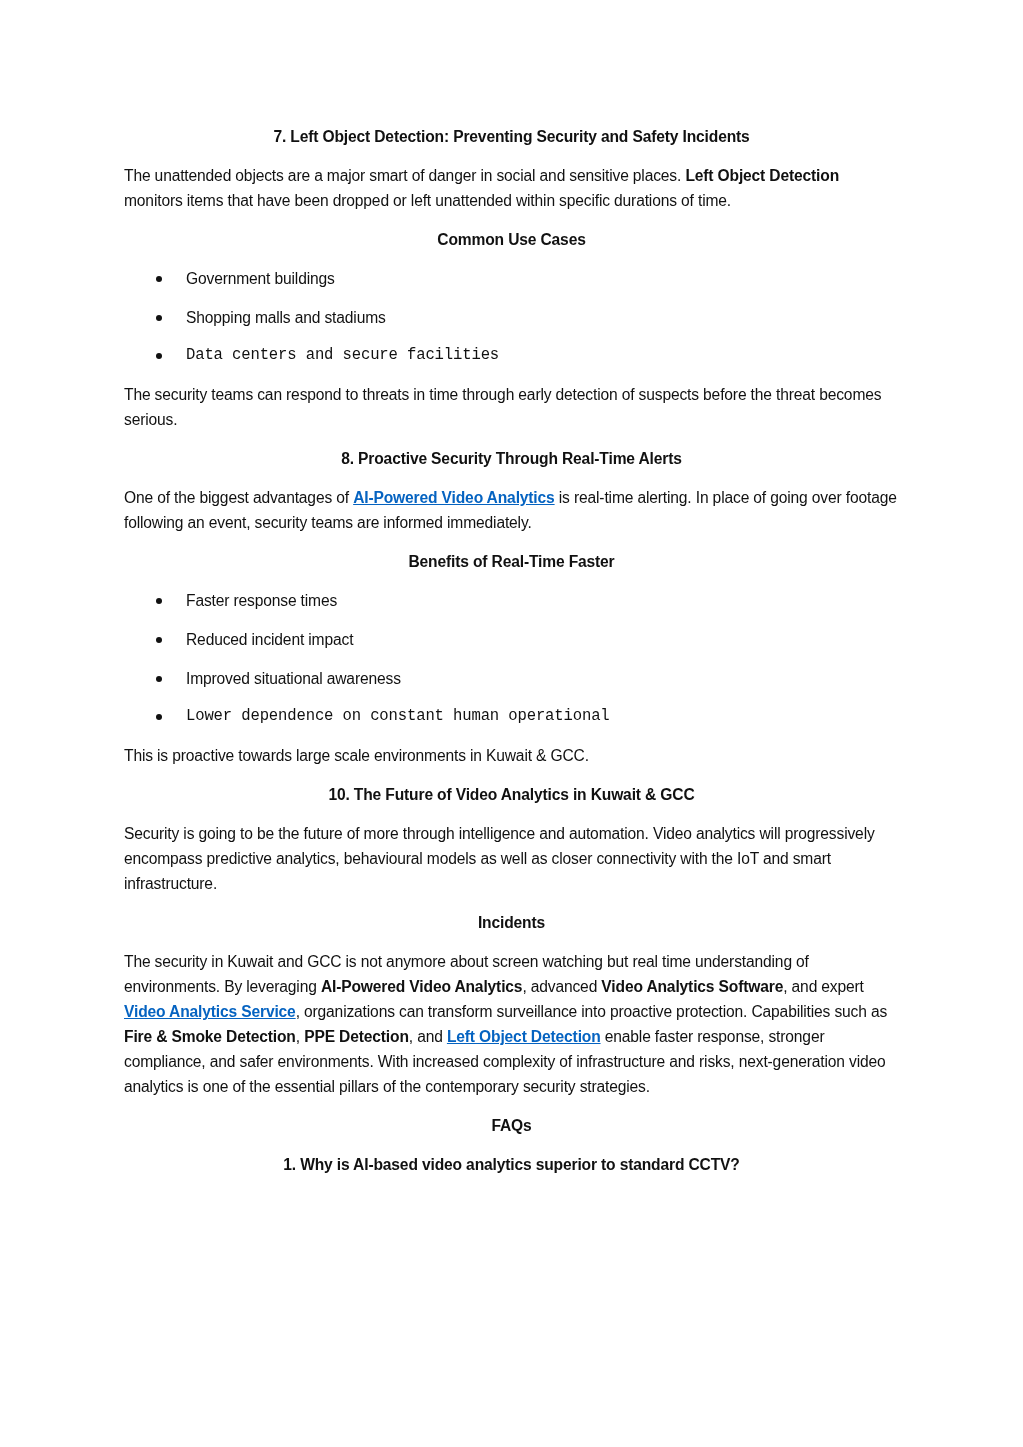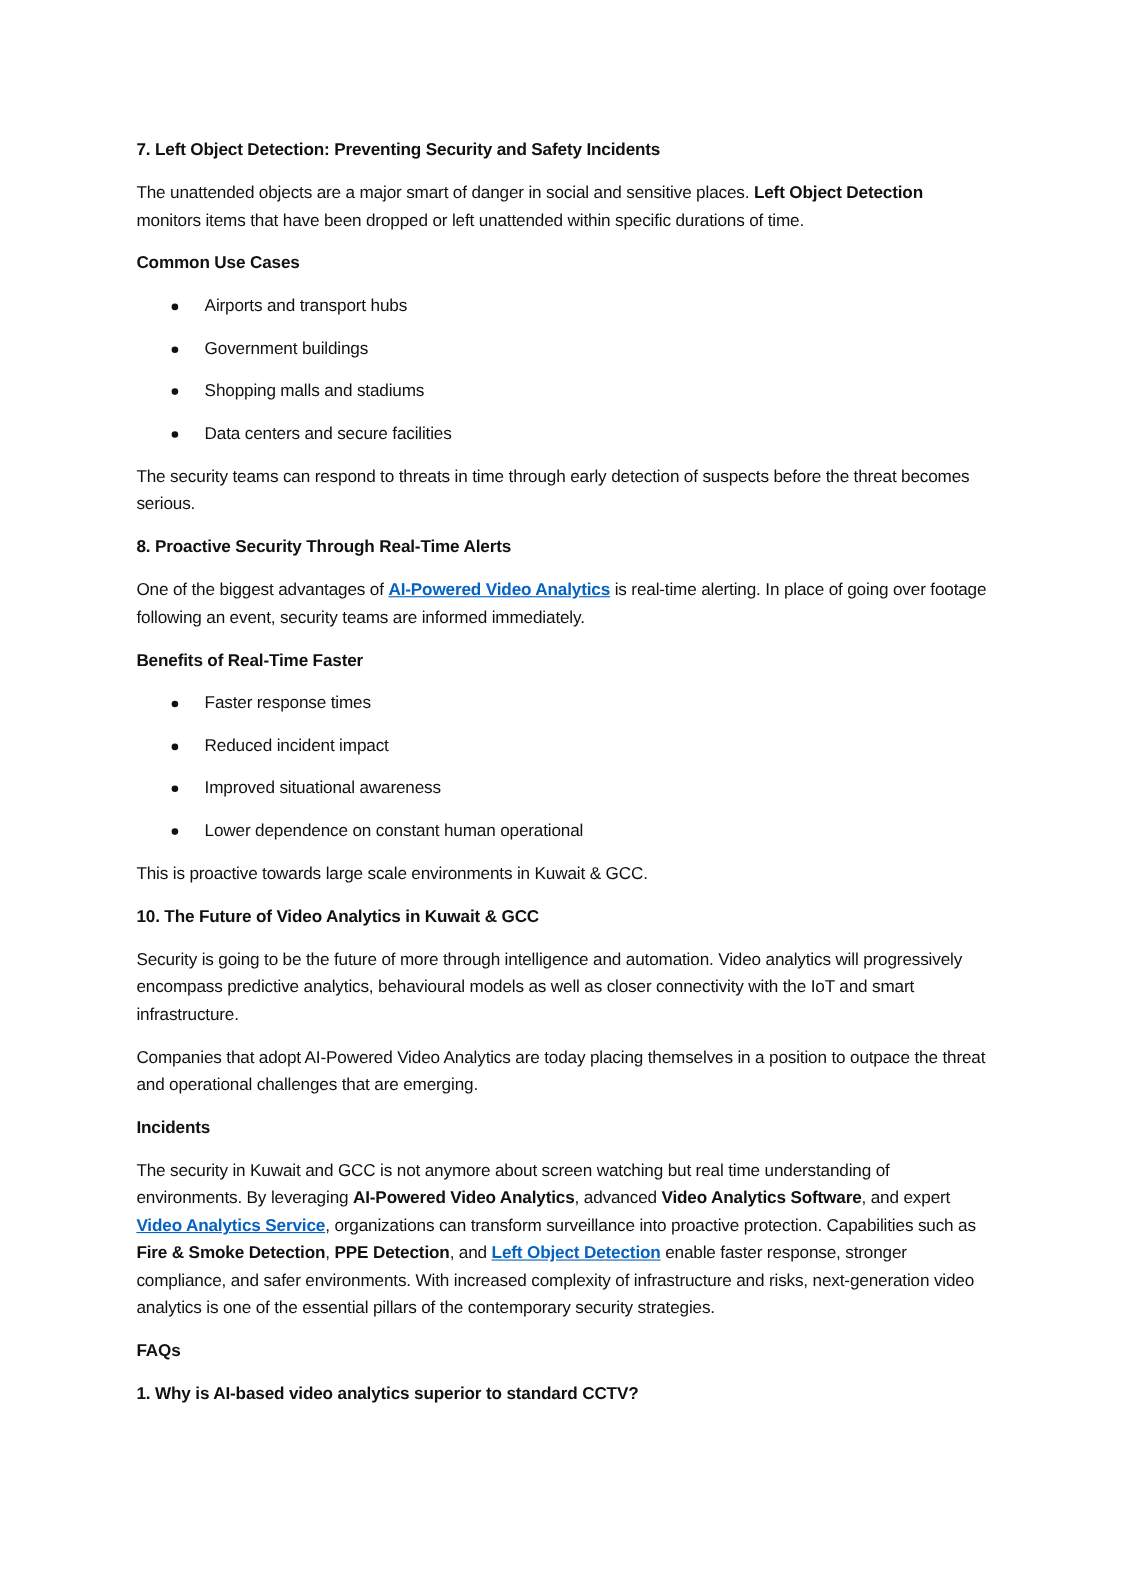--- a/index.html
+++ b/index.html
@@ -4,61 +4,59 @@
 <style>
   html, body { margin: 0; padding: 0; background: #ffffff; }
   body { width: 1023px; height: 1447px; position: relative; overflow: hidden; }
   .page {
     position: absolute; left: 124px; top: 124px; width: 775px;
     font-family: "Liberation Sans", sans-serif;
     font-size: 15.6px; line-height: 25px; color: #111111;
     letter-spacing: -0.15px;
   }
   .p { margin: 0 0 14px 0; }
-  .h { font-weight: bold; margin: 0 0 14px 0; }
+  .h { font-weight: bold; margin: 0 0 14px 0; text-align: center; }
   b { font-weight: bold; }
   a.link { color: #0563c1; font-weight: bold; text-decoration: underline; }
   ul.bul { list-style: none; margin: 0 0 14px 0; padding: 0; }
   ul.bul li { position: relative; padding-left: 62px; margin: 0 0 13.7px 0; }
-  ul.bul li:last-child { margin-bottom: 0; }
+  ul.bul li:last-child { margin-bottom: 0; font-family: Liberation Mono, monospace; }
   ul.bul li .dot {
     position: absolute; left: 32px; top: 10px; width: 6px; height: 6px;
     border-radius: 50%; background: #111111;
   }
 </style>
 </head>
 <body>
 
 <div class="page">
 
   <p class="h">7. Left Object Detection: Preventing Security and Safety Incidents</p>
   <p class="p"><span>The unattended objects are a major smart of danger in social and sensitive places. </span><b>Left Object Detection</b><span> monitors items that have been dropped or left unattended within specific durations of time.</span></p>
   <p class="h">Common Use Cases</p>
   <ul class="bul">
-    <li><span class="dot"></span><span>Airports and transport hubs</span></li>
     <li><span class="dot"></span><span>Government buildings</span></li>
     <li><span class="dot"></span><span>Shopping malls and stadiums</span></li>
     <li><span class="dot"></span><span>Data centers and secure facilities</span></li>
   </ul>
   <p class="p">The security teams can respond to threats in time through early detection of suspects before the threat becomes serious.</p>
 
   <p class="h">8. Proactive Security Through Real-Time Alerts</p>
   <p class="p"><span>One of the biggest advantages of </span><a class="link" href="#">AI-Powered Video Analytics</a><span> is real-time alerting. In place of going over footage following an event, security teams are informed immediately.</span></p>
   <p class="h">Benefits of Real-Time Faster</p>
   <ul class="bul">
     <li><span class="dot"></span><span>Faster response times</span></li>
     <li><span class="dot"></span><span>Reduced incident impact</span></li>
     <li><span class="dot"></span><span>Improved situational awareness</span></li>
     <li><span class="dot"></span><span>Lower dependence on constant human operational</span></li>
   </ul>
   <p class="p">This is proactive towards large scale environments in Kuwait &amp; GCC.</p>
 
   <p class="h">10. The Future of Video Analytics in Kuwait &amp; GCC</p>
   <p class="p">Security is going to be the future of more through intelligence and automation. Video analytics will progressively encompass predictive analytics, behavioural models as well as closer connectivity with the IoT and smart infrastructure.</p>
-  <p class="p">Companies that adopt AI-Powered Video Analytics are today placing themselves in a position to outpace the threat and operational challenges that are emerging.</p>
 
   <p class="h">Incidents</p>
   <p class="p"><span>The security in Kuwait and GCC is not anymore about screen watching but real time understanding of environments. By leveraging </span><b>AI-Powered Video Analytics</b><span>, advanced </span><b>Video Analytics Software</b><span>, and expert </span><a class="link" href="#">Video Analytics Service</a><span>, organizations can transform surveillance into proactive protection. Capabilities such as </span><b>Fire &amp; Smoke Detection</b><span>, </span><b>PPE Detection</b><span>, and </span><a class="link" href="#">Left Object Detection</a><span> enable faster response, stronger compliance, and safer environments. With increased complexity of infrastructure and risks, next-generation video analytics is one of the essential pillars of the contemporary security strategies.</span></p>
 
   <p class="h">FAQs</p>
   <p class="h">1. Why is AI-based video analytics superior to standard CCTV?</p>
 
 </div>
 
 </body></html>

